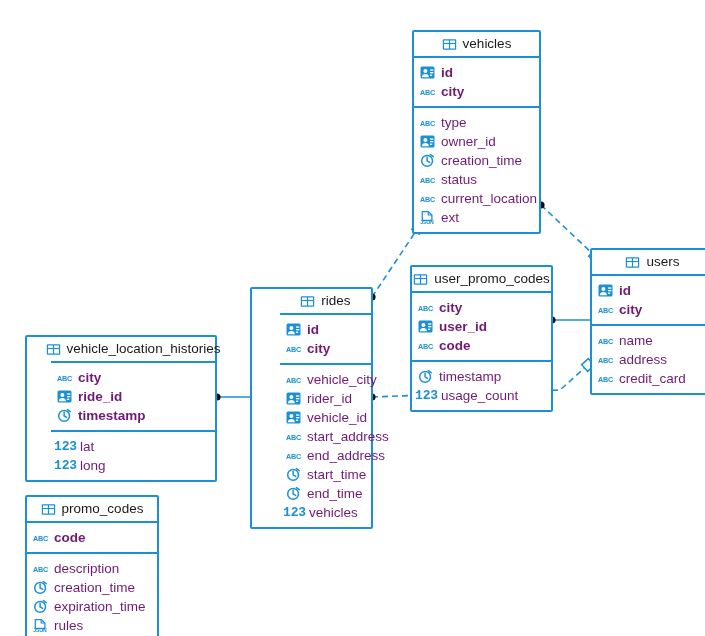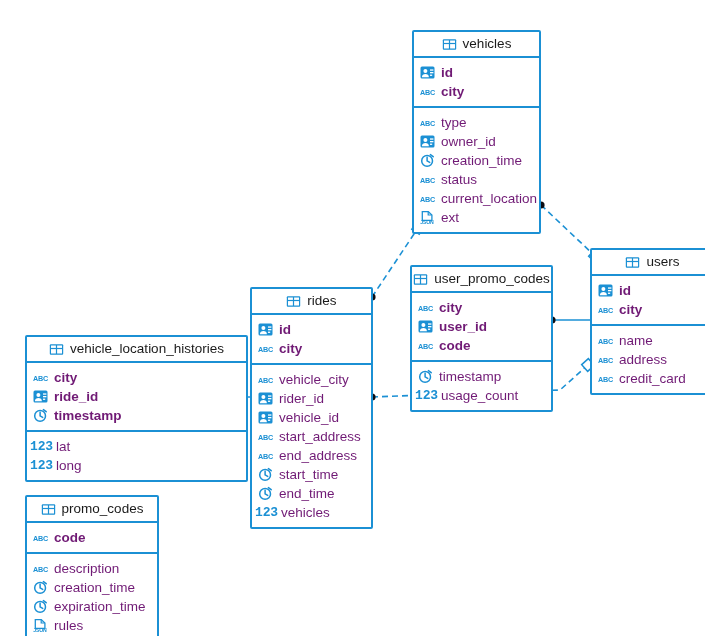--- a/index.html
+++ b/index.html
@@ -304,21 +304,21 @@
           <div class="field">
             <span class="ticon">
               <svg width="17" height="15" viewBox="0 0 17 15">
                 <text x="8.5" y="11.2" font-family="Liberation Sans,sans-serif" font-size="8.2" font-weight="bold" fill="#1b90d4" text-anchor="middle" letter-spacing="-0.3">ABC</text>
               </svg>
             </span>
             <span class="field-name">credit_card</span>
           </div>
         </div>
       </div>
-      <div class="entity" style="left: 250px; top: 287px; width: 123px;">
+      <div class="entity" style="left: 250px; top: 287px; width: 123px; padding-left: 28px;">
         <div class="ent-title">
           <span class="tbl-icon">
             <svg width="15" height="15" viewBox="0 0 15 15">
               <rect x="0.8" y="2.3" width="13.4" height="10.4" rx="1" fill="#1b90d4"></rect>
               <rect x="2.0" y="3.5" width="4.9" height="2.4" fill="#fff"></rect>
               <rect x="8.1" y="3.5" width="4.9" height="2.4" fill="#fff"></rect>
               <rect x="2.0" y="7.1" width="4.9" height="4.4" fill="#fff"></rect>
               <rect x="8.1" y="7.1" width="4.9" height="4.4" fill="#fff"></rect>
             </svg>
           </span>
@@ -417,21 +417,21 @@
               </svg>
             </span>
             <span class="field-name">end_time</span>
           </div>
           <div class="field">
             <span class="ticon num">123</span>
             <span class="field-name">vehicles</span>
           </div>
         </div>
       </div>
-      <div class="entity" style="left: 25px; top: 335px; width: 223px;">
+      <div class="entity" style="left: 25px; top: 335px; width: 192px; padding-left: 24px;">
         <div class="ent-title">
           <span class="tbl-icon">
             <svg width="15" height="15" viewBox="0 0 15 15">
               <rect x="0.8" y="2.3" width="13.4" height="10.4" rx="1" fill="#1b90d4"></rect>
               <rect x="2.0" y="3.5" width="4.9" height="2.4" fill="#fff"></rect>
               <rect x="8.1" y="3.5" width="4.9" height="2.4" fill="#fff"></rect>
               <rect x="2.0" y="7.1" width="4.9" height="4.4" fill="#fff"></rect>
               <rect x="8.1" y="7.1" width="4.9" height="4.4" fill="#fff"></rect>
             </svg>
           </span>

